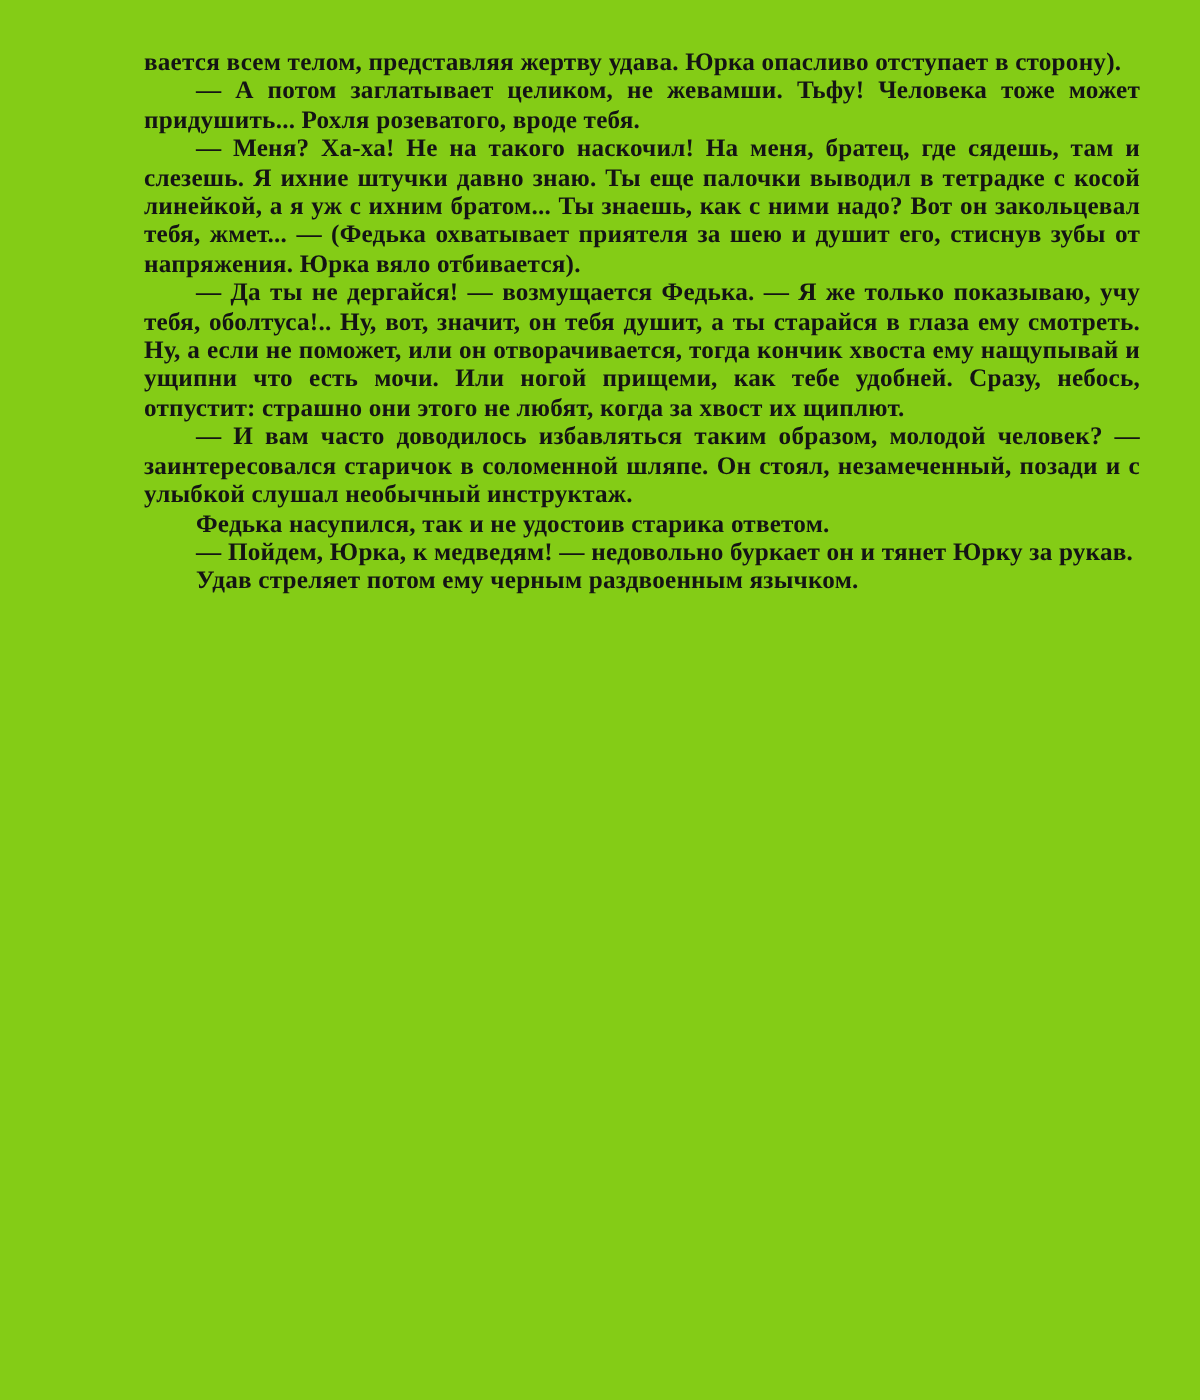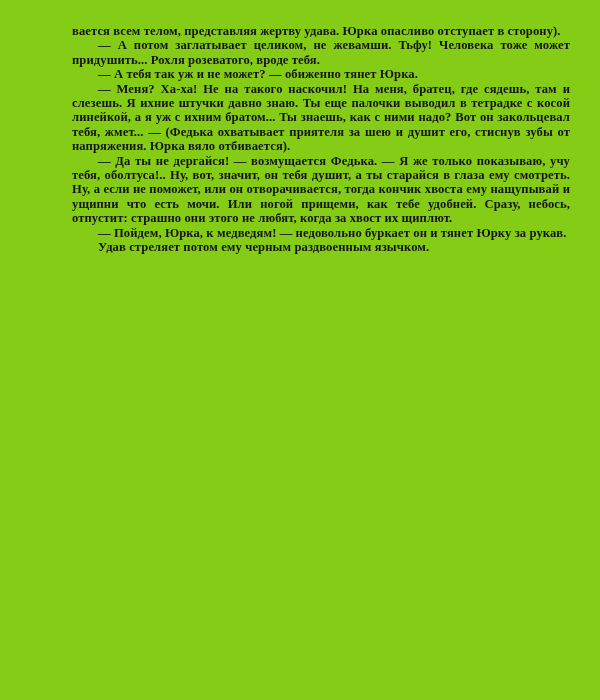--- a/index.html
+++ b/index.html
@@ -39,19 +39,20 @@
     text-indent: 0;
   }
 </style>
 </head>
 <body>
 
 <div class="scan-page">
   <div class="text-block">
     <p class="para no-indent">вается всем телом, представляя жертву удава. Юрка опасливо отступает в сторону).</p>
     <p class="para indent">— А потом заглатывает целиком, не жевамши. Тьфу! Человека тоже может придушить... Рохля розеватого, вроде тебя.</p>
-    <p class="para indent">— А тебя так уж и не может? — обиженно тянет Юрка.</p>
     <p class="para indent">— Меня? Ха-ха! Не на такого наскочил! На меня, братец, где сядешь, там и слезешь. Я ихние штучки давно знаю. Ты еще палочки выводил в тетрадке с косой линейкой, а я уж с ихним братом... Ты знаешь, как с ними надо? Вот он закольцевал тебя, жмет... — (Федька охватывает приятеля за шею и душит его, стиснув зубы от напряжения. Юрка вяло отбивается).</p>
     <p class="para indent">— Да ты не дергайся! — возмущается Федька. — Я же только показываю, учу тебя, оболтуса!.. Ну, вот, значит, он тебя душит, а ты старайся в глаза ему смотреть. Ну, а если не поможет, или он отворачивается, тогда кончик хвоста ему нащупывай и ущипни что есть мочи. Или ногой прищеми, как тебе удобней. Сразу, небось, отпустит: страшно они этого не любят, когда за хвост их щиплют.</p>
+    <p class="para indent">— И вам часто доводилось избавляться таким образом, молодой человек? — заинтересовался старичок в соломенной шляпе. Он стоял, незамеченный, позади и с улыбкой слушал необычный инструктаж.</p>
+    <p class="para indent">Федька насупился, так и не удостоив старика ответом.</p>
     <p class="para indent">— Пойдем, Юрка, к медведям! — недовольно буркает он и тянет Юрку за рукав.</p>
     <p class="para indent">Удав стреляет потом ему черным раздвоенным язычком.</p>
   </div>
 </div>
 
 </body></html>

